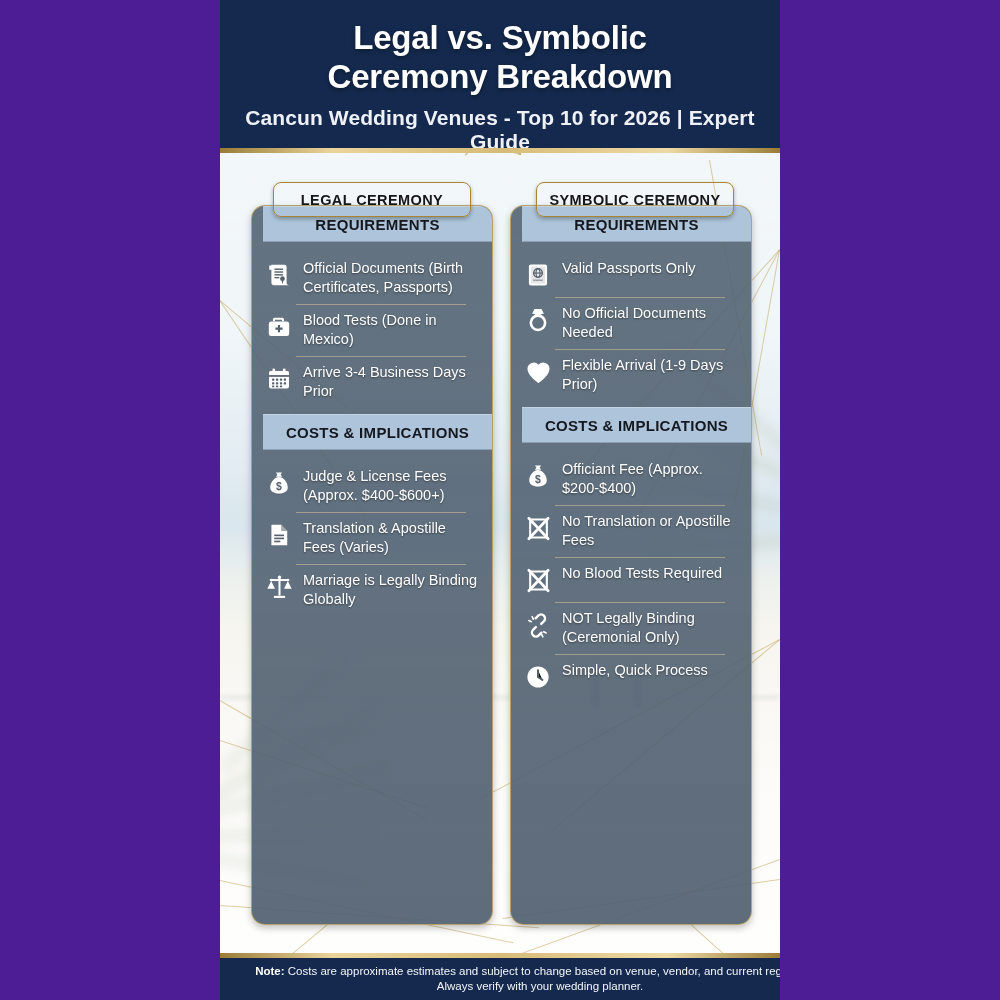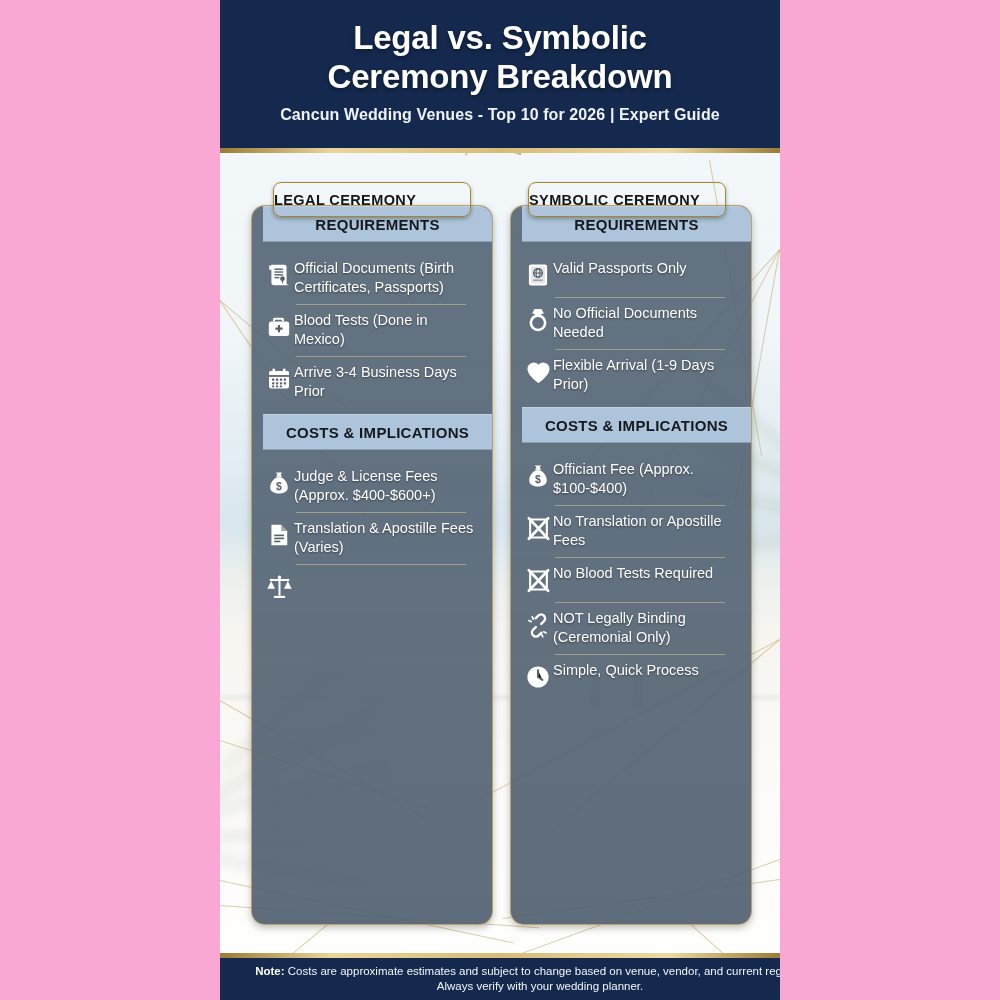--- a/index.html
+++ b/index.html
@@ -4,21 +4,21 @@
 <style>
   html,body{margin:0;padding:0;}
   body{
     width:1000px;height:1000px;overflow:hidden;
     background:#ffffff;
     font-family:"Liberation Sans", sans-serif;
     -webkit-font-smoothing:antialiased;
   }
   .page{
     position:absolute;left:0;top:0;width:1000px;height:1000px;
-    background:#f9a8d4;
+    background:#4c1d95;
   }
   
   .info{
     position:absolute;left:220px;top:0;width:560px;height:1000px;
     overflow:hidden;
     background:#fbf9f3;
   }
   
   .bg-photo{
     position:absolute;left:0;top:148px;width:560px;height:810px;
@@ -78,21 +78,21 @@
     z-index:6;
   }
   .header h1{
     margin:0;padding:18px 20px 0 20px;
     font-size:33px;line-height:39px;font-weight:bold;color:#ffffff;
     letter-spacing:-0.2px;
     text-shadow:0 2px 4px rgba(0,0,0,0.35);
   }
   .header .sub{
     margin:10px 0 0 0;
-    font-size:16px;font-weight:bold;color:#eef2f7;letter-spacing:0.1px;
+    font-size:21px;font-weight:bold;color:#eef2f7;letter-spacing:0.1px;
   }
   .hdr-rule2{
     position:absolute;left:0;top:148px;width:560px;height:5px;z-index:7;
     background:linear-gradient(to right,#9a7c36,#e9d49b 20%,#d7bc78 50%,#ecd9a4 80%,#9a7c36);
   }
   
   .footer{
     position:absolute;left:0;top:958px;width:640px;height:42px;
     background:#14294d;z-index:6;
     display:flex;align-items:center;justify-content:center;
@@ -122,41 +122,41 @@
     overflow:hidden;
   }
   .card.left{left:31px;}
   .card.right{left:290px;}
   .badge{
     position:absolute;top:182px;width:196px;height:33px;
     border-radius:8px;
     background:linear-gradient(to bottom,#e5cf92 0%,#d5b968 38%,#c9a martian 0%,#caa950 55%,#e0c786 100%);
     border:1px solid #a78633;
     box-shadow:0 2px 4px rgba(0,0,0,0.3);
-    display:flex;align-items:center;justify-content:flex-start;
+    display:flex;align-items:center;justify-content:center;
     z-index:8;
   }
   .badge span{
     font-size:14.5px;font-weight:bold;color:#15161a;letter-spacing:0.4px;
   }
   .badge.left{left:53px;}
-  .badge.right{left:308px;}
+  .badge.right{left:316px;}
   .sechead{
     height:34px;
     background:#aec4da;
     border-top:1px solid rgba(255,255,255,0.25);
     border-bottom:1px solid rgba(80,95,110,0.35);
     display:flex;align-items:center;justify-content:center;margin-left:11px;
   }
   .sechead span{
     font-size:15px;font-weight:bold;color:#14181f;letter-spacing:0.3px;
   }
   .items{padding:10px 12px 6px 12px;}
   .item{
-    display:flex;align-items:flex-start;
+    display:flex;align-items:flex-start;gap:9px;
     padding:6px 0 7px 0;
     position:relative;
   }
   .item + .item::before{
     content:"";position:absolute;left:32px;right:14px;top:0;height:1px;
     background:rgba(215,196,150,0.55);
   }
   .ico{
     width:30px;height:30px;flex:0 0 30px;
     display:flex;align-items:center;justify-content:center;
@@ -318,20 +318,21 @@
                   <rect x="11.1" y="3.2" width="1.8" height="16" fill="#ffffff"></rect>
                   <circle cx="12" cy="2.9" r="1.5" fill="#ffffff"></circle>
                   <rect x="3.4" y="4.5" width="17.2" height="1.7" fill="#ffffff"></rect>
                   <path fill="#ffffff" d="M7 19.4h10v1.9H7z"></path>
                   <path fill="#ffffff" d="M9.4 20.2h5.2c0 .7 0 .9 1.3 1.1H8.1c1.3-.2 1.3-.4 1.3-1.1z"></path>
                   <path fill="#ffffff" d="M4.6 6.2L1.2 13h6.8zM19.4 6.2L16 13h6.8z"></path>
                   <circle cx="4.6" cy="5.4" r="1.1" fill="#ffffff"></circle>
                   <circle cx="19.4" cy="5.4" r="1.1" fill="#ffffff"></circle>
                 </svg>
               </div>
+              <div class="itxt">Marriage is Legally Binding Globally</div>
             </div>
           </div>
         </div>
         <div class="badge left">
           <span>LEGAL CEREMONY</span>
         </div>
         <div class="card right">
           <div class="sechead">
             <span>REQUIREMENTS</span>
           </div>
@@ -373,21 +374,21 @@
           </div>
           <div class="items">
             <div class="item">
               <div class="ico">
                 <svg width="26" height="26" viewBox="0 0 24 24">
                   <path fill="#ffffff" d="M9.2 2.2h5.6l-1.3 2.1 1.6 1.9H9l1.6-1.9z"></path>
                   <path fill="#ffffff" d="M12 6.4c4.3 0 8.1 5.2 8.1 9.6 0 3.6-3.1 5.8-8.1 5.8s-8.1-2.2-8.1-5.8c0-4.4 3.8-9.6 8.1-9.6z"></path>
                   <text x="12" y="18.2" text-anchor="middle" font-family="Liberation Sans, sans-serif" font-size="9.6" font-weight="bold" fill="#56606b">$</text>
                 </svg>
               </div>
-              <div class="itxt">Officiant Fee (Approx. $100-$400)</div>
+              <div class="itxt">Officiant Fee (Approx. $200-$400)</div>
             </div>
             <div class="item">
               <div class="ico">
                 <svg width="27" height="27" viewBox="0 0 24 24">
                   <g fill="none" stroke="#ffffff" stroke-width="1.9">
                     <rect x="4.6" y="4" width="14.8" height="16" rx="1.4"></rect>
                   </g>
                   <g stroke="#ffffff" stroke-width="2.4" stroke-linecap="round">
                     <line x1="3.4" y1="2.9" x2="20.6" y2="21.1"></line>
                     <line x1="20.6" y1="2.9" x2="3.4" y2="21.1"></line>

